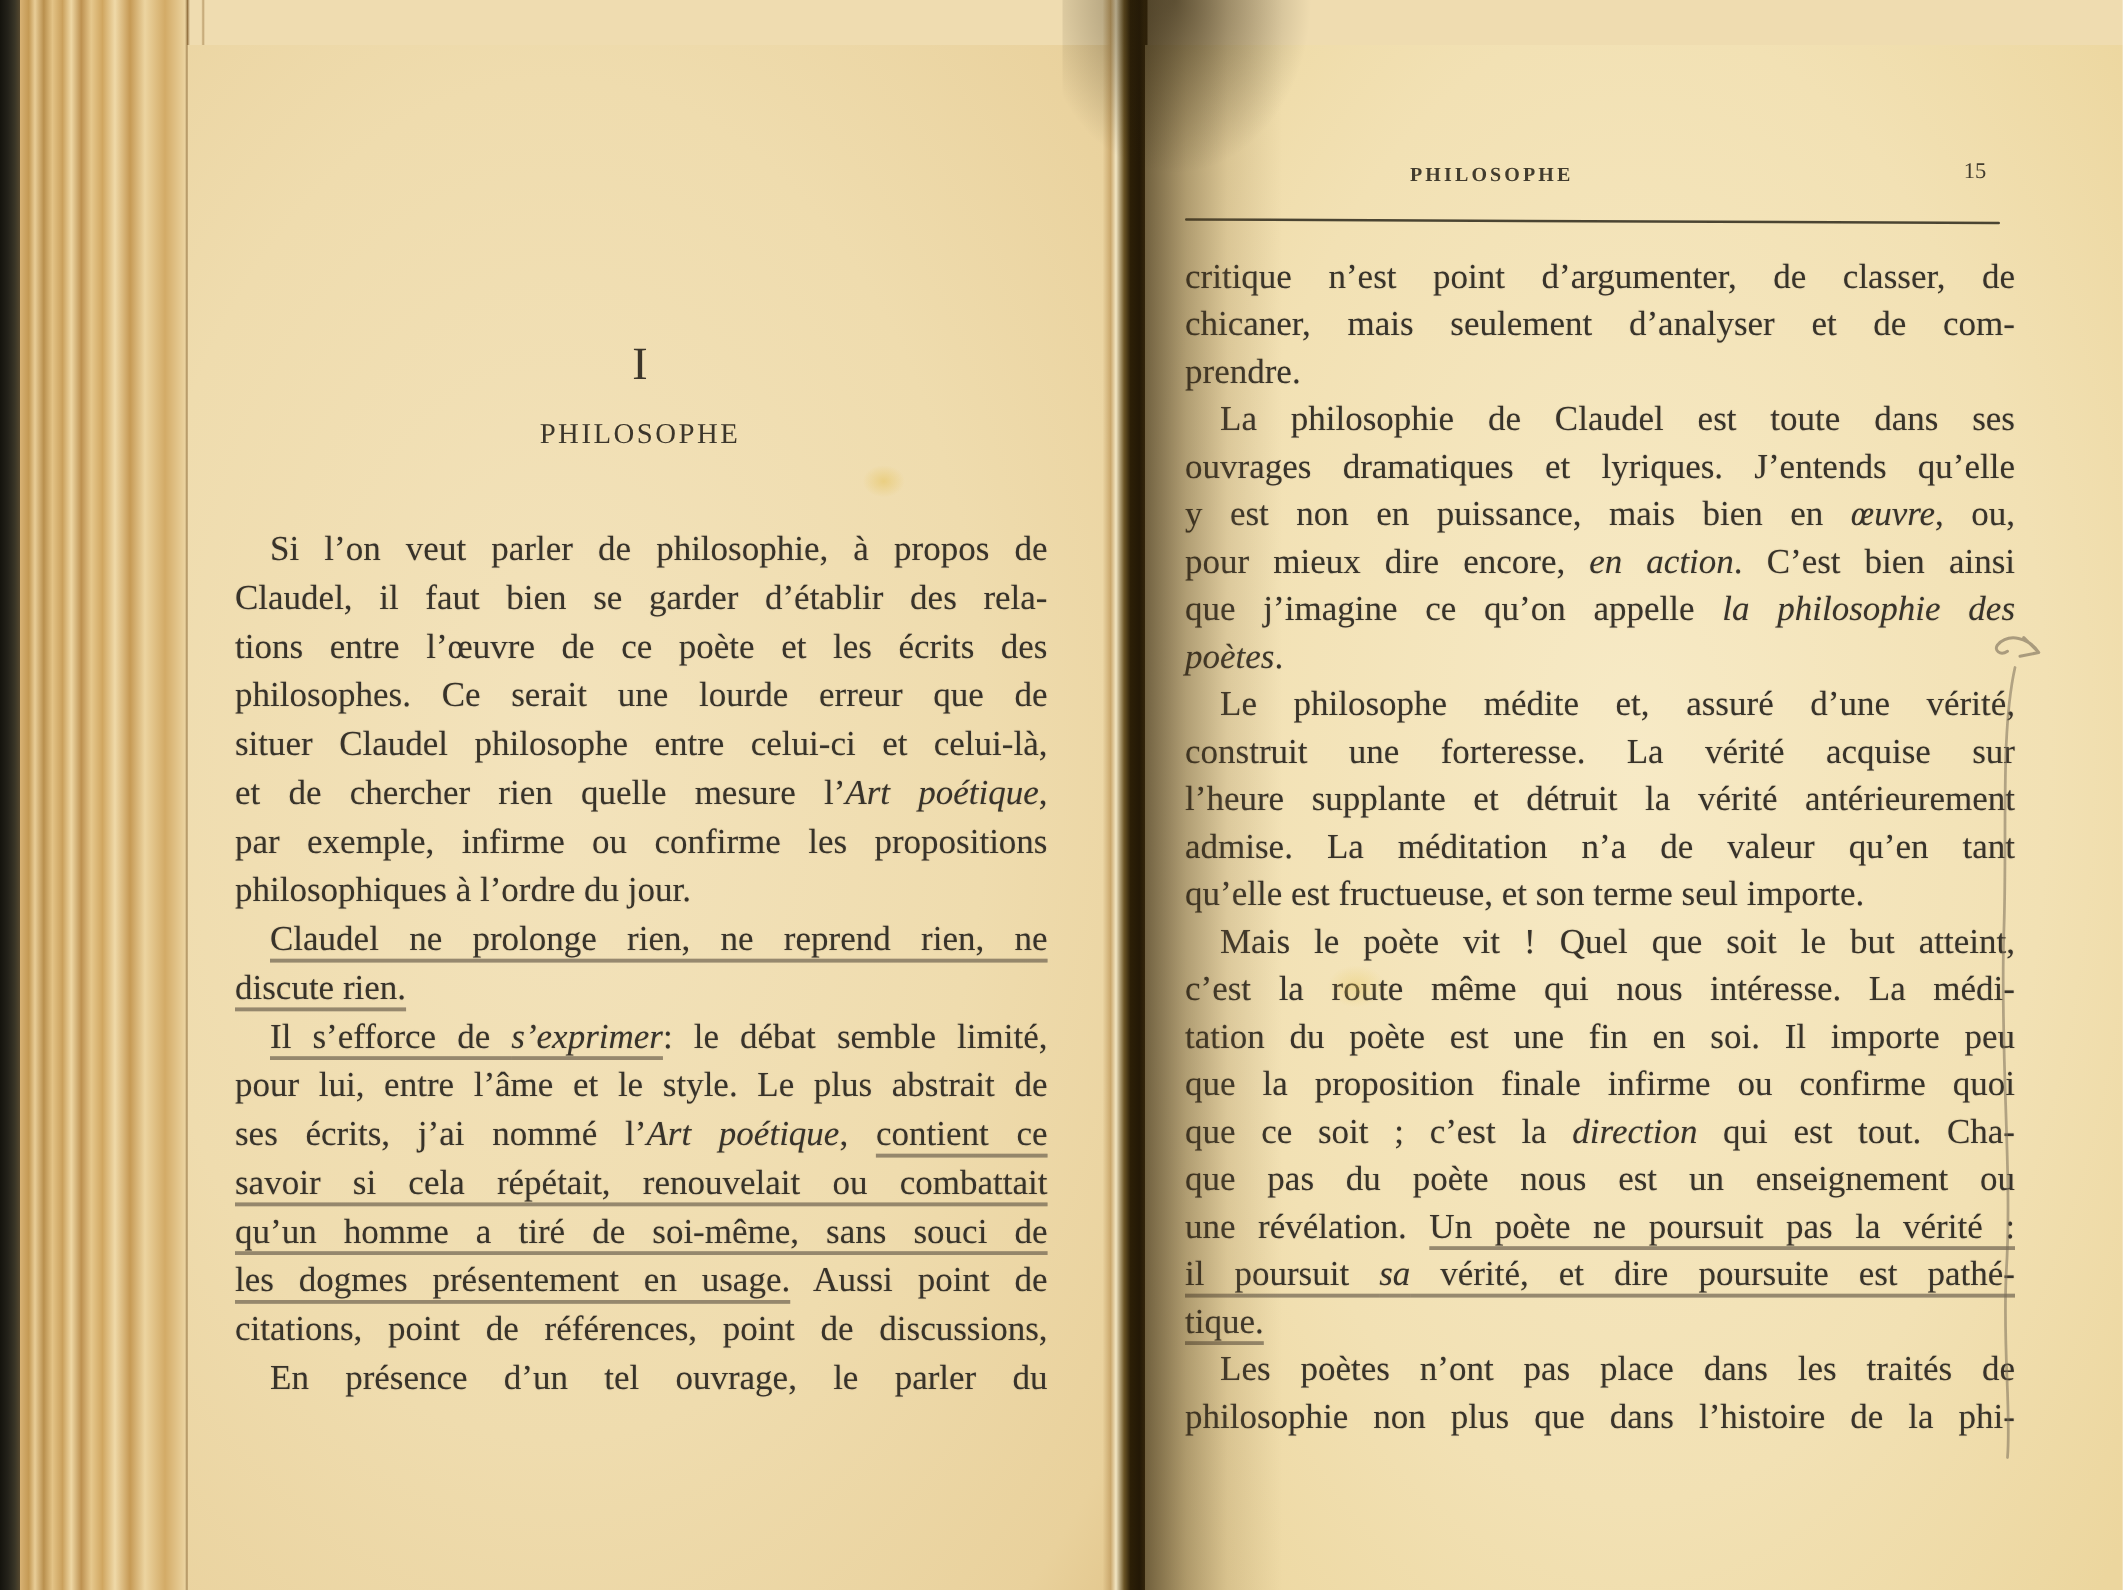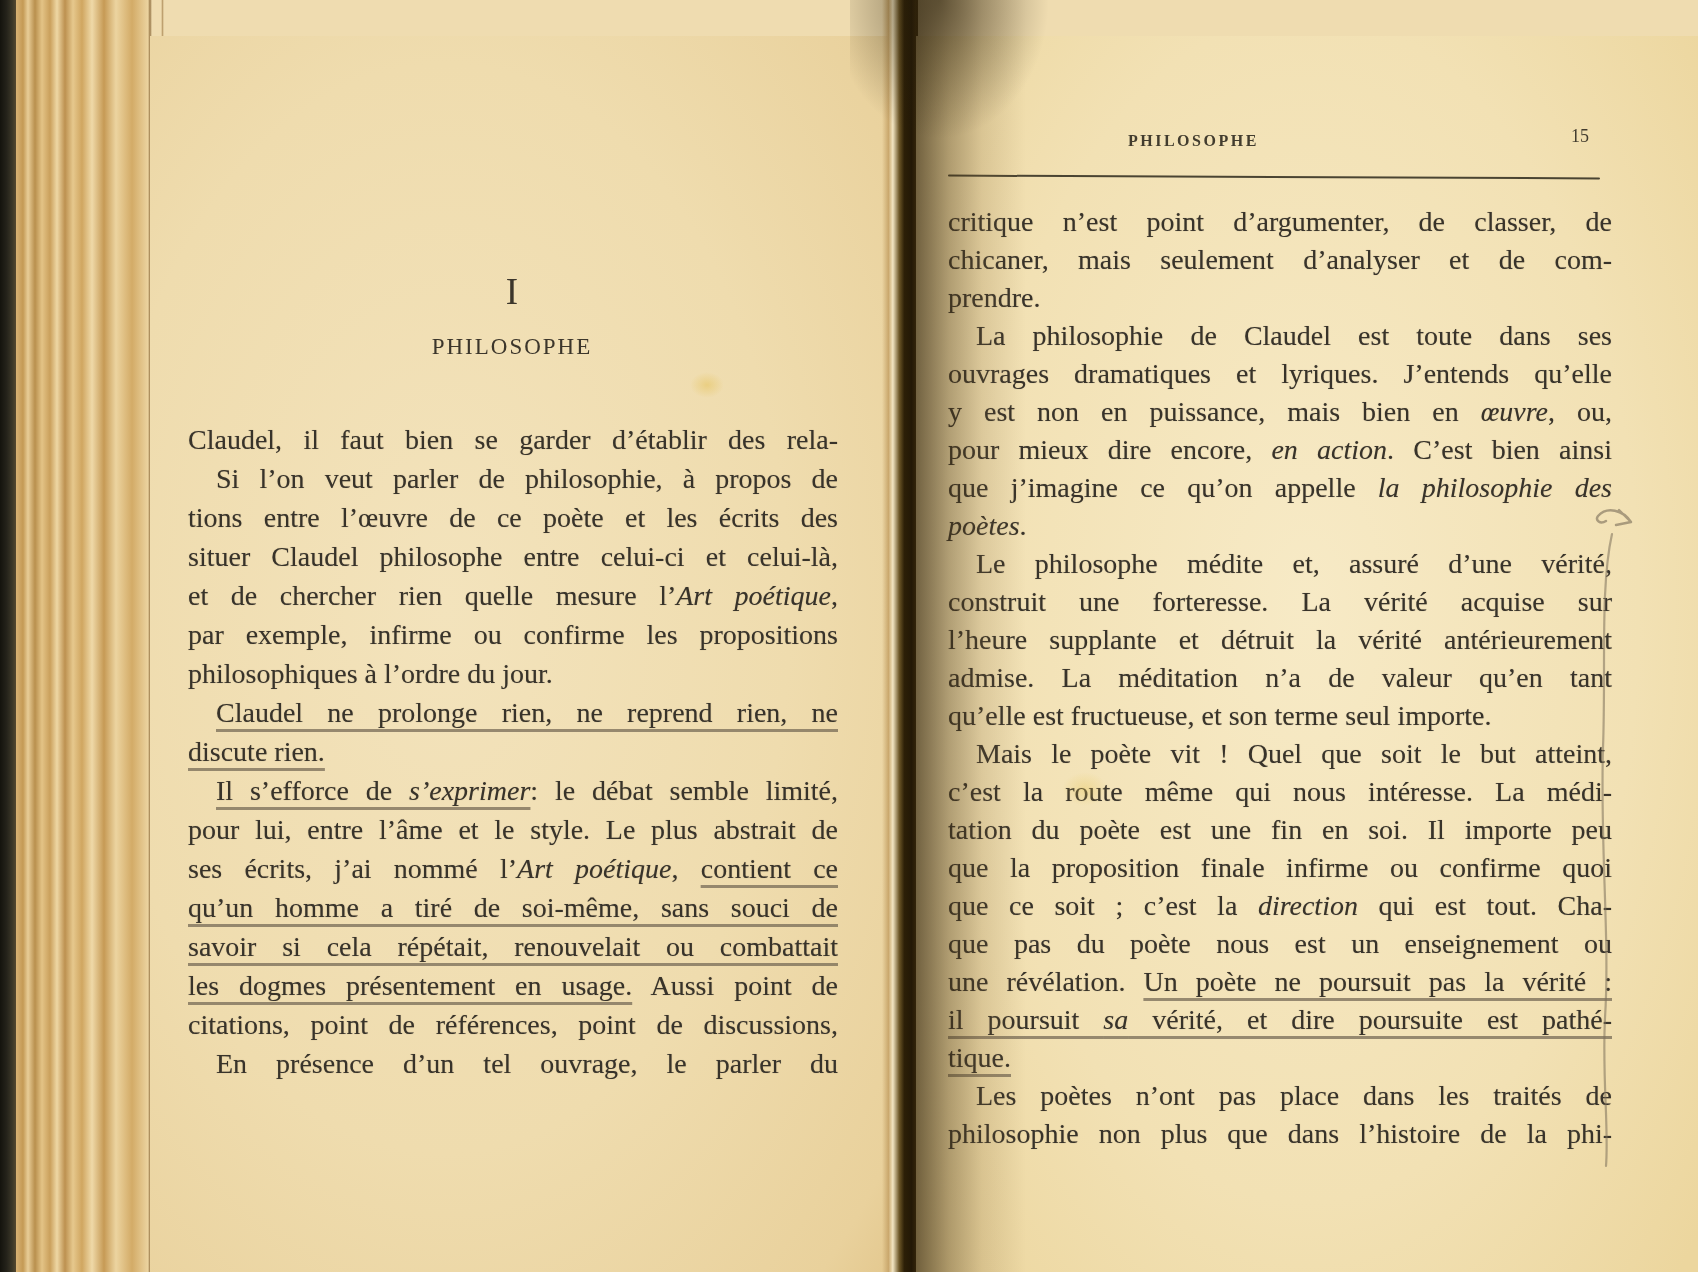--- a/index.html
+++ b/index.html
@@ -70,38 +70,39 @@
   <div class="cover-edge"></div>
   <div class="page-edges"></div>
   <div class="fold-line-1"></div>
   <div class="fold-line-2"></div>
 
   <div class="page page-left">
     <div class="chapter-number">I</div>
     <div class="chapter-title">PHILOSOPHE</div>
     <div class="body-text body-left">
         <div class="para">
+          <div class="line indent"><span>Si l’on veut parler de philosophie, à propos de</span></div>
           <div class="line"><span>Claudel, il faut bien se garder d’établir des rela-</span></div>
-          <div class="line indent"><span>Si l’on veut parler de philosophie, à propos de</span></div>
           <div class="line"><span>tions entre l’œuvre de ce poète et les écrits des</span></div>
+          <div class="line"><span>philosophes. Ce serait une lourde erreur que de</span></div>
           <div class="line"><span>situer Claudel philosophe entre celui-ci et celui-là,</span></div>
           <div class="line"><span>et de chercher rien quelle mesure l’</span><span class="it">Art poétique</span><span>,</span></div>
           <div class="line"><span>par exemple, infirme ou confirme les propositions</span></div>
           <div class="line last"><span>philosophiques à l’ordre du jour.</span></div>
         </div>
         <div class="para">
           <div class="line indent"><span class="pu">Claudel ne prolonge rien, ne reprend rien, ne</span></div>
           <div class="line last"><span class="pu">discute rien.</span></div>
         </div>
         <div class="para">
           <div class="line indent"><span class="pu">Il s’efforce de </span><span class="it pu">s’exprimer</span><span>: le débat semble limité,</span></div>
           <div class="line"><span>pour lui, entre l’âme et le style. Le plus abstrait de</span></div>
           <div class="line"><span>ses écrits, j’ai nommé l’</span><span class="it">Art poétique</span><span>, </span><span class="pu">contient ce</span></div>
+          <div class="line"><span class="pu">savoir si cela répétait, renouvelait ou combattait</span></div>
           <div class="line"><span class="pu">qu’un homme a tiré de soi-même, sans souci de</span></div>
-          <div class="line"><span class="pu">savoir si cela répétait, renouvelait ou combattait</span></div>
           <div class="line"><span class="pu">les dogmes présentement en usage.</span><span> Aussi point de</span></div>
           <div class="line"><span>citations, point de références, point de discussions,</span></div>
         </div>
         <div class="para">
           <div class="line indent"><span>En présence d’un tel ouvrage, le parler du</span></div>
         </div>
       </div>
   </div>
 
   <div class="gutter"></div>

